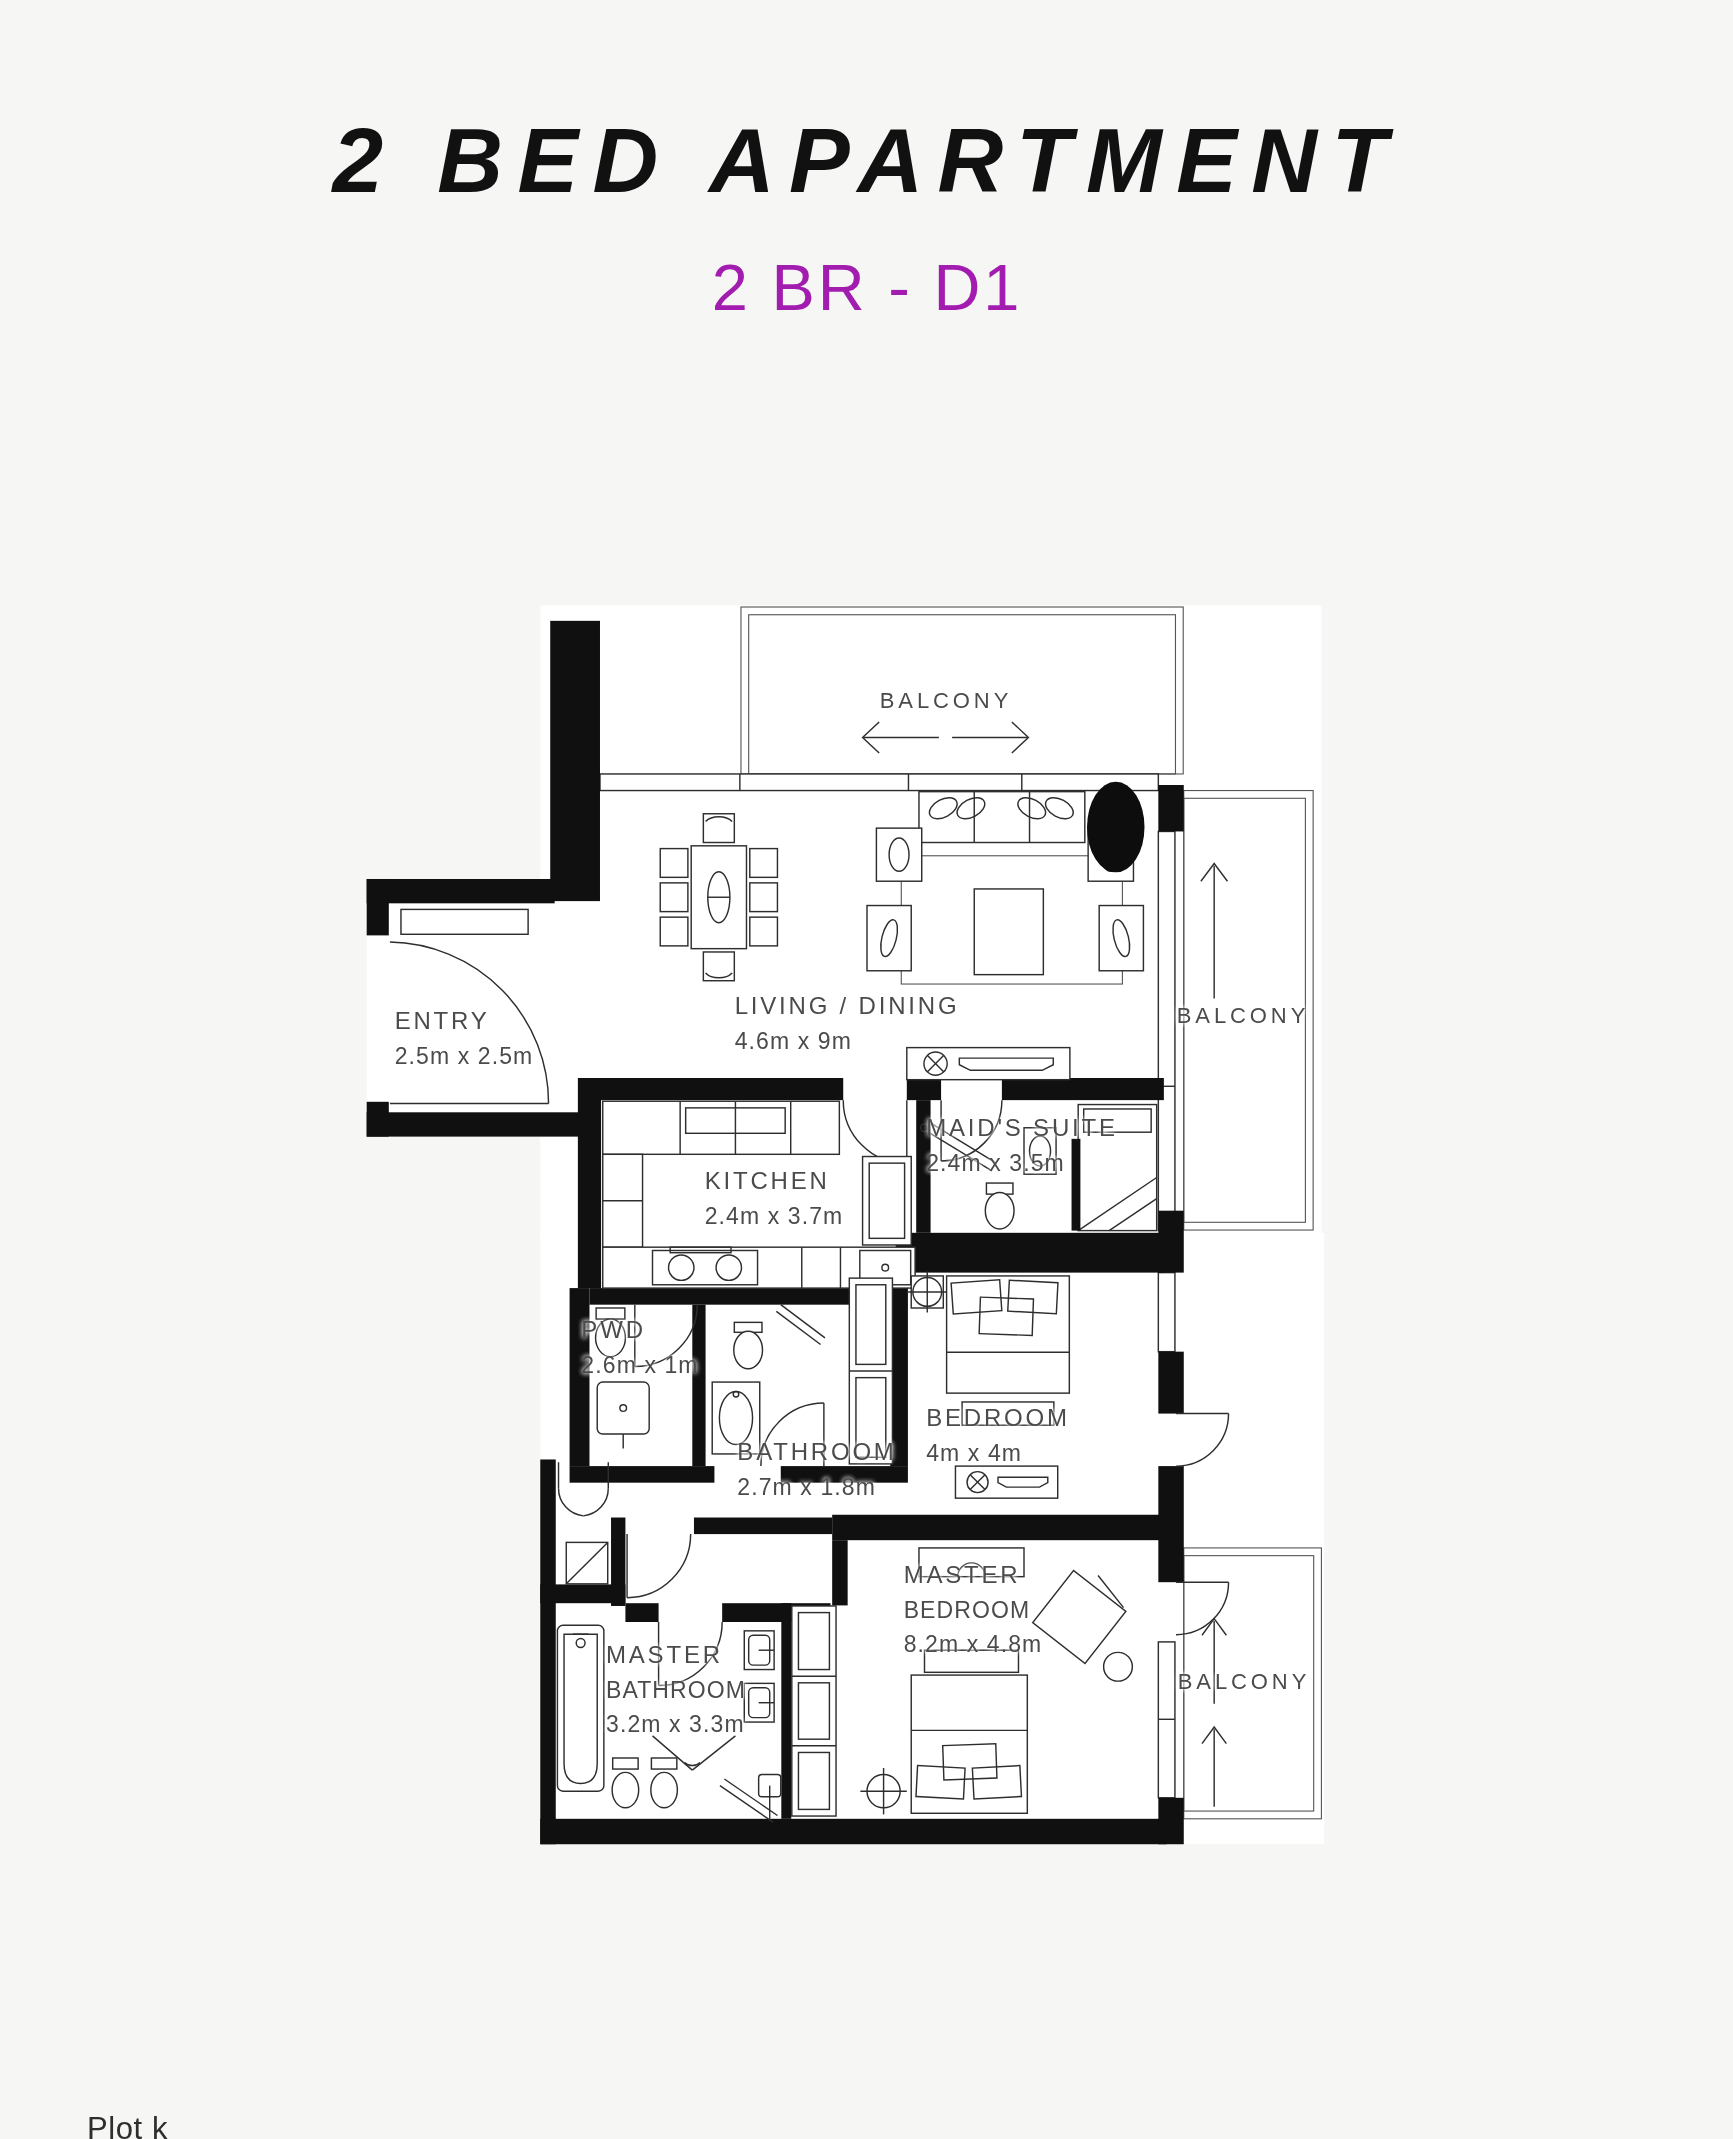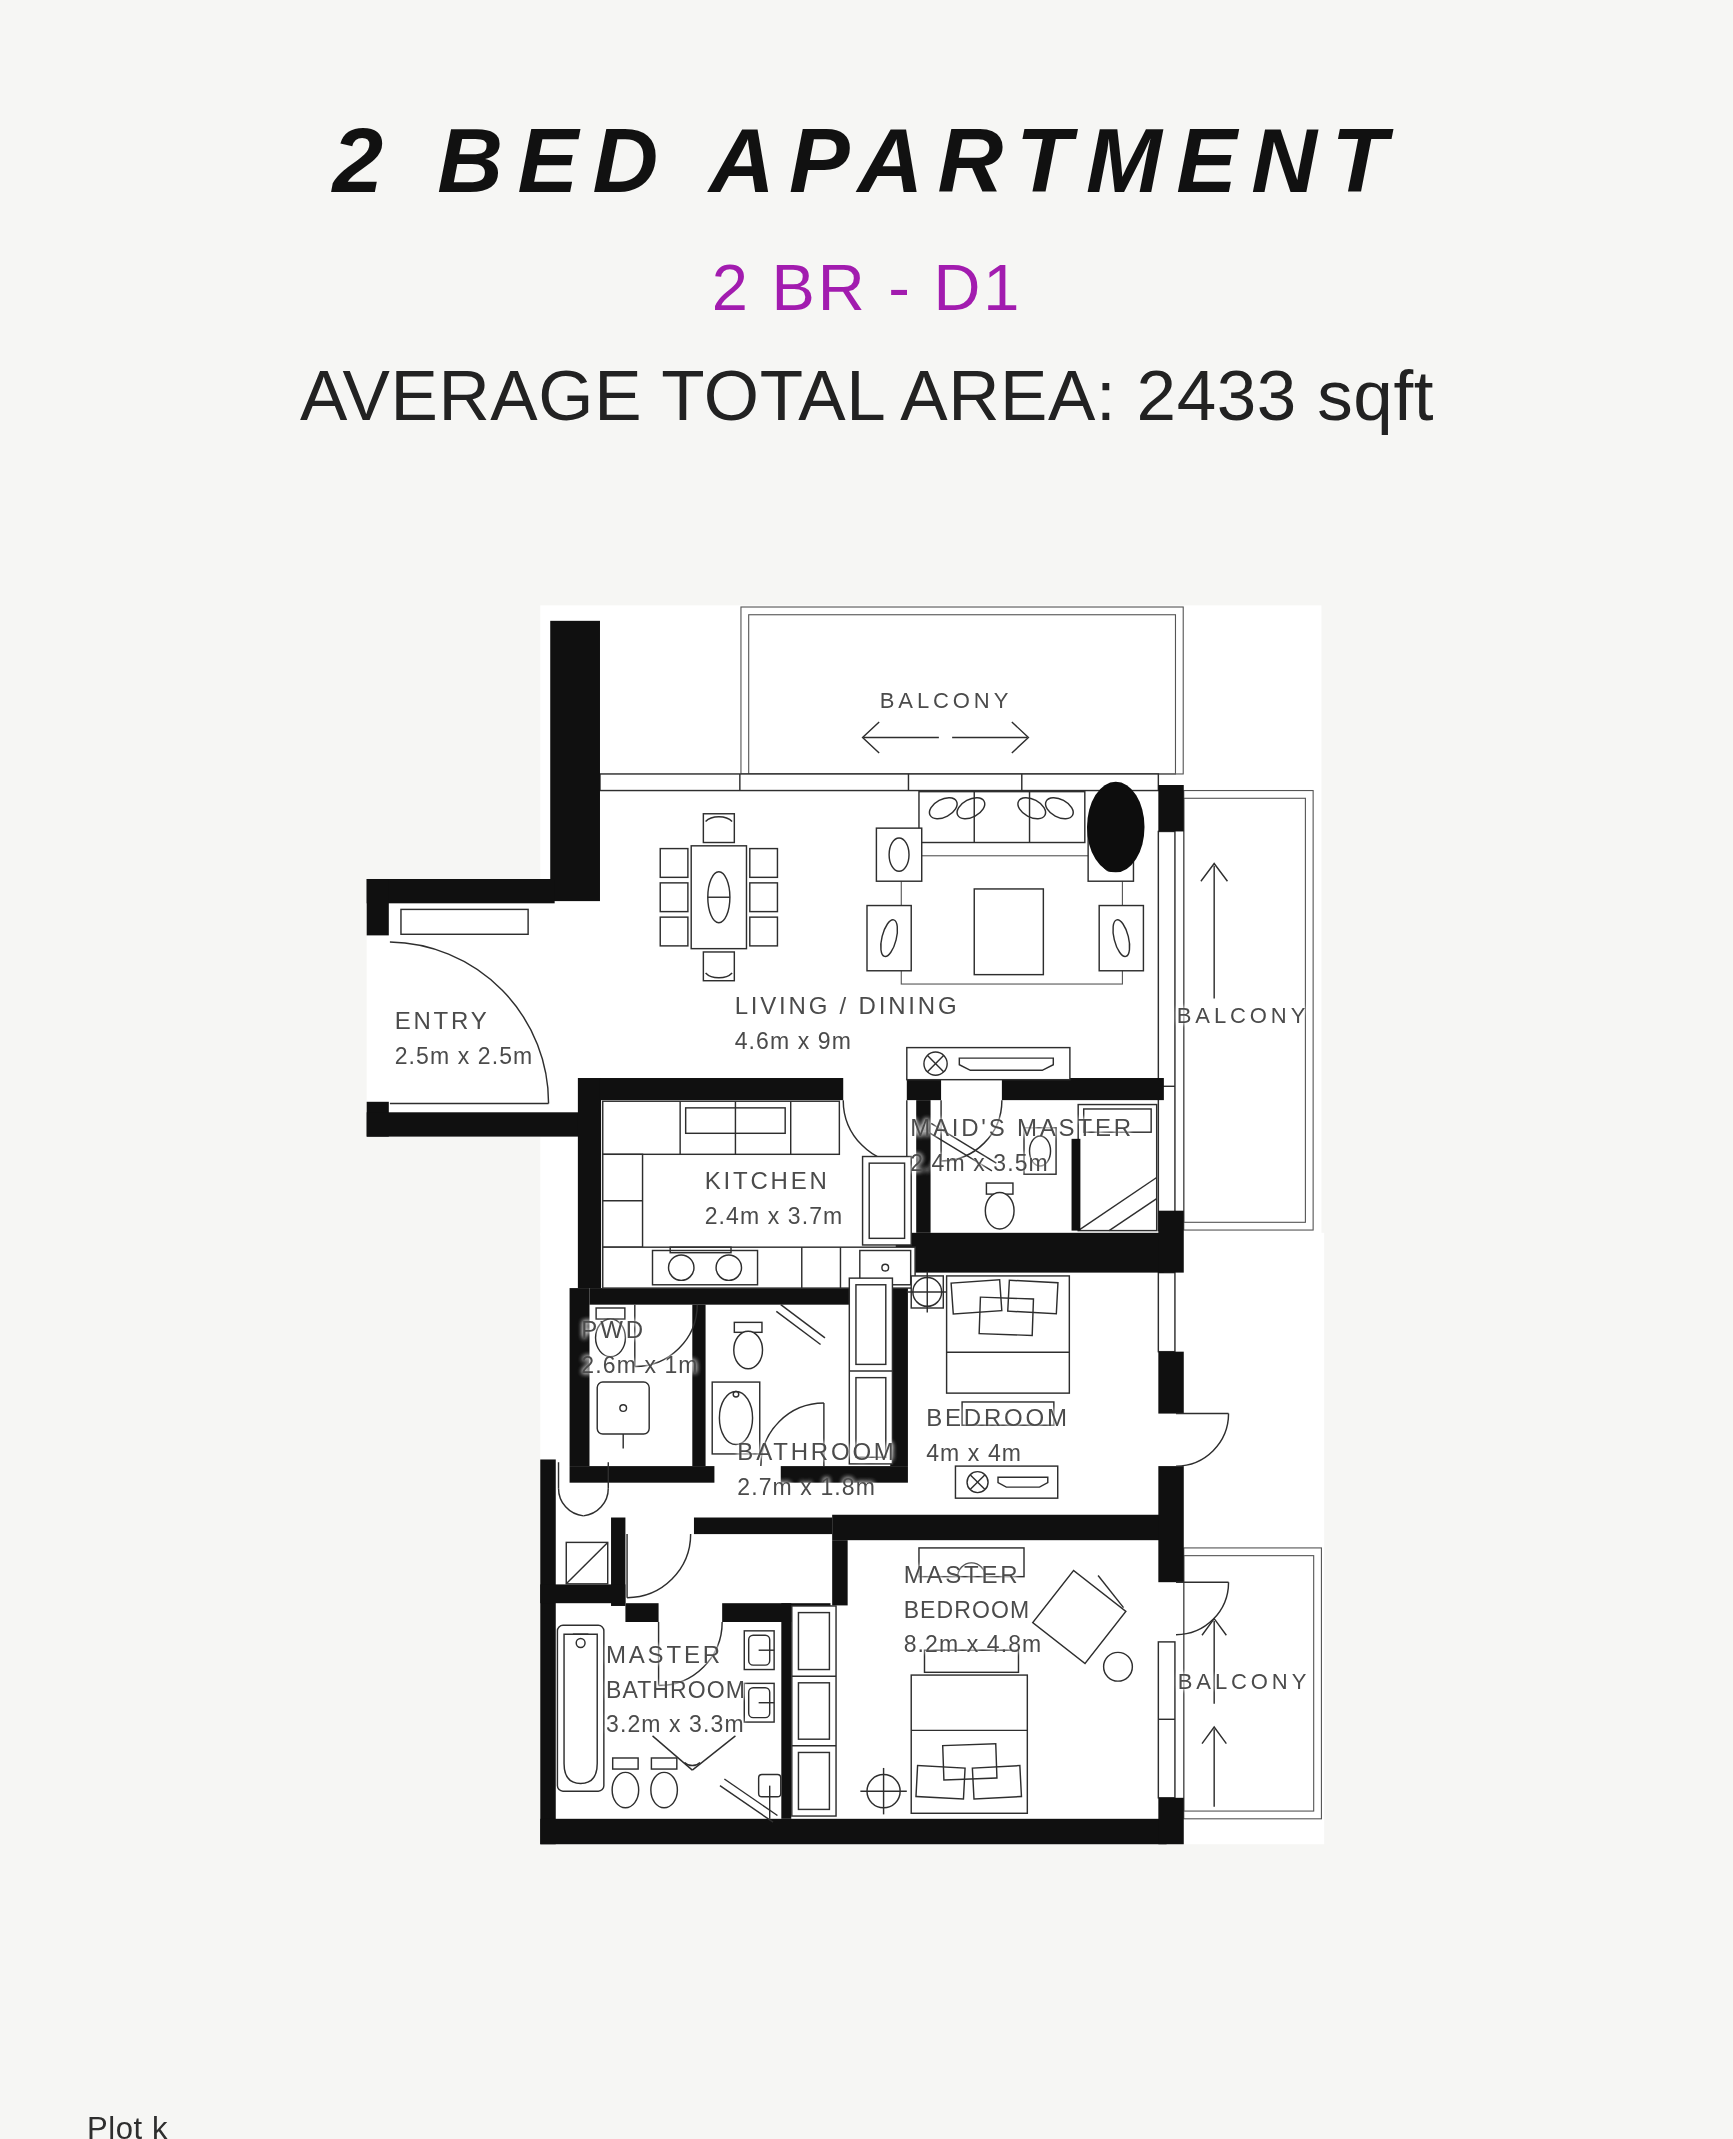--- a/index.html
+++ b/index.html
@@ -39,21 +39,20 @@
   .thin{stroke:#555;stroke-width:2;fill:none;}
   .base{fill:#ffffff;}
 </style>
 </head>
 <body>
 
 <div class="page">
 
   <div class="hdr hdr-title">2 BED APARTMENT</div>
   <div class="hdr hdr-sub">2 BR - D1</div>
-  <div class="hdr hdr-area">AVERAGE TOTAL AREA: 2433 sqft</div>
 
   <svg width="1734" height="2140" viewBox="0 0 3136 3871">
 
     <g>
       <rect class="base" x="663" y="1590" width="420" height="466"></rect>
       <rect class="base" x="977" y="1095" width="1413" height="1140"></rect>
       <rect class="base" x="977" y="2230" width="1418" height="1106"></rect>
     </g>
 
     <g>
@@ -370,21 +369,21 @@
   <div class="lbl lbl-sm" style="left:1243px;top:1016px">
     <span class="l1">BALCONY</span>
   </div>
 
   <div class="lbl" style="left:774px;top:1198px">
     <span class="l1">KITCHEN</span>
     <span class="l2">2.4m x 3.7m</span>
   </div>
 
   <div class="lbl" style="left:1022px;top:1145px">
-    <span class="l1">MAID'S MASTER</span>
+    <span class="l1">MAID'S SUITE</span>
     <span class="l2">2.4m x 3.5m</span>
   </div>
 
   <div class="lbl" style="left:640px;top:1347px">
     <span class="l1">PWD</span>
     <span class="l2">2.6m x 1m</span>
   </div>
 
   <div class="lbl" style="left:817px;top:1469px">
     <span class="l1">BATHROOM</span>

